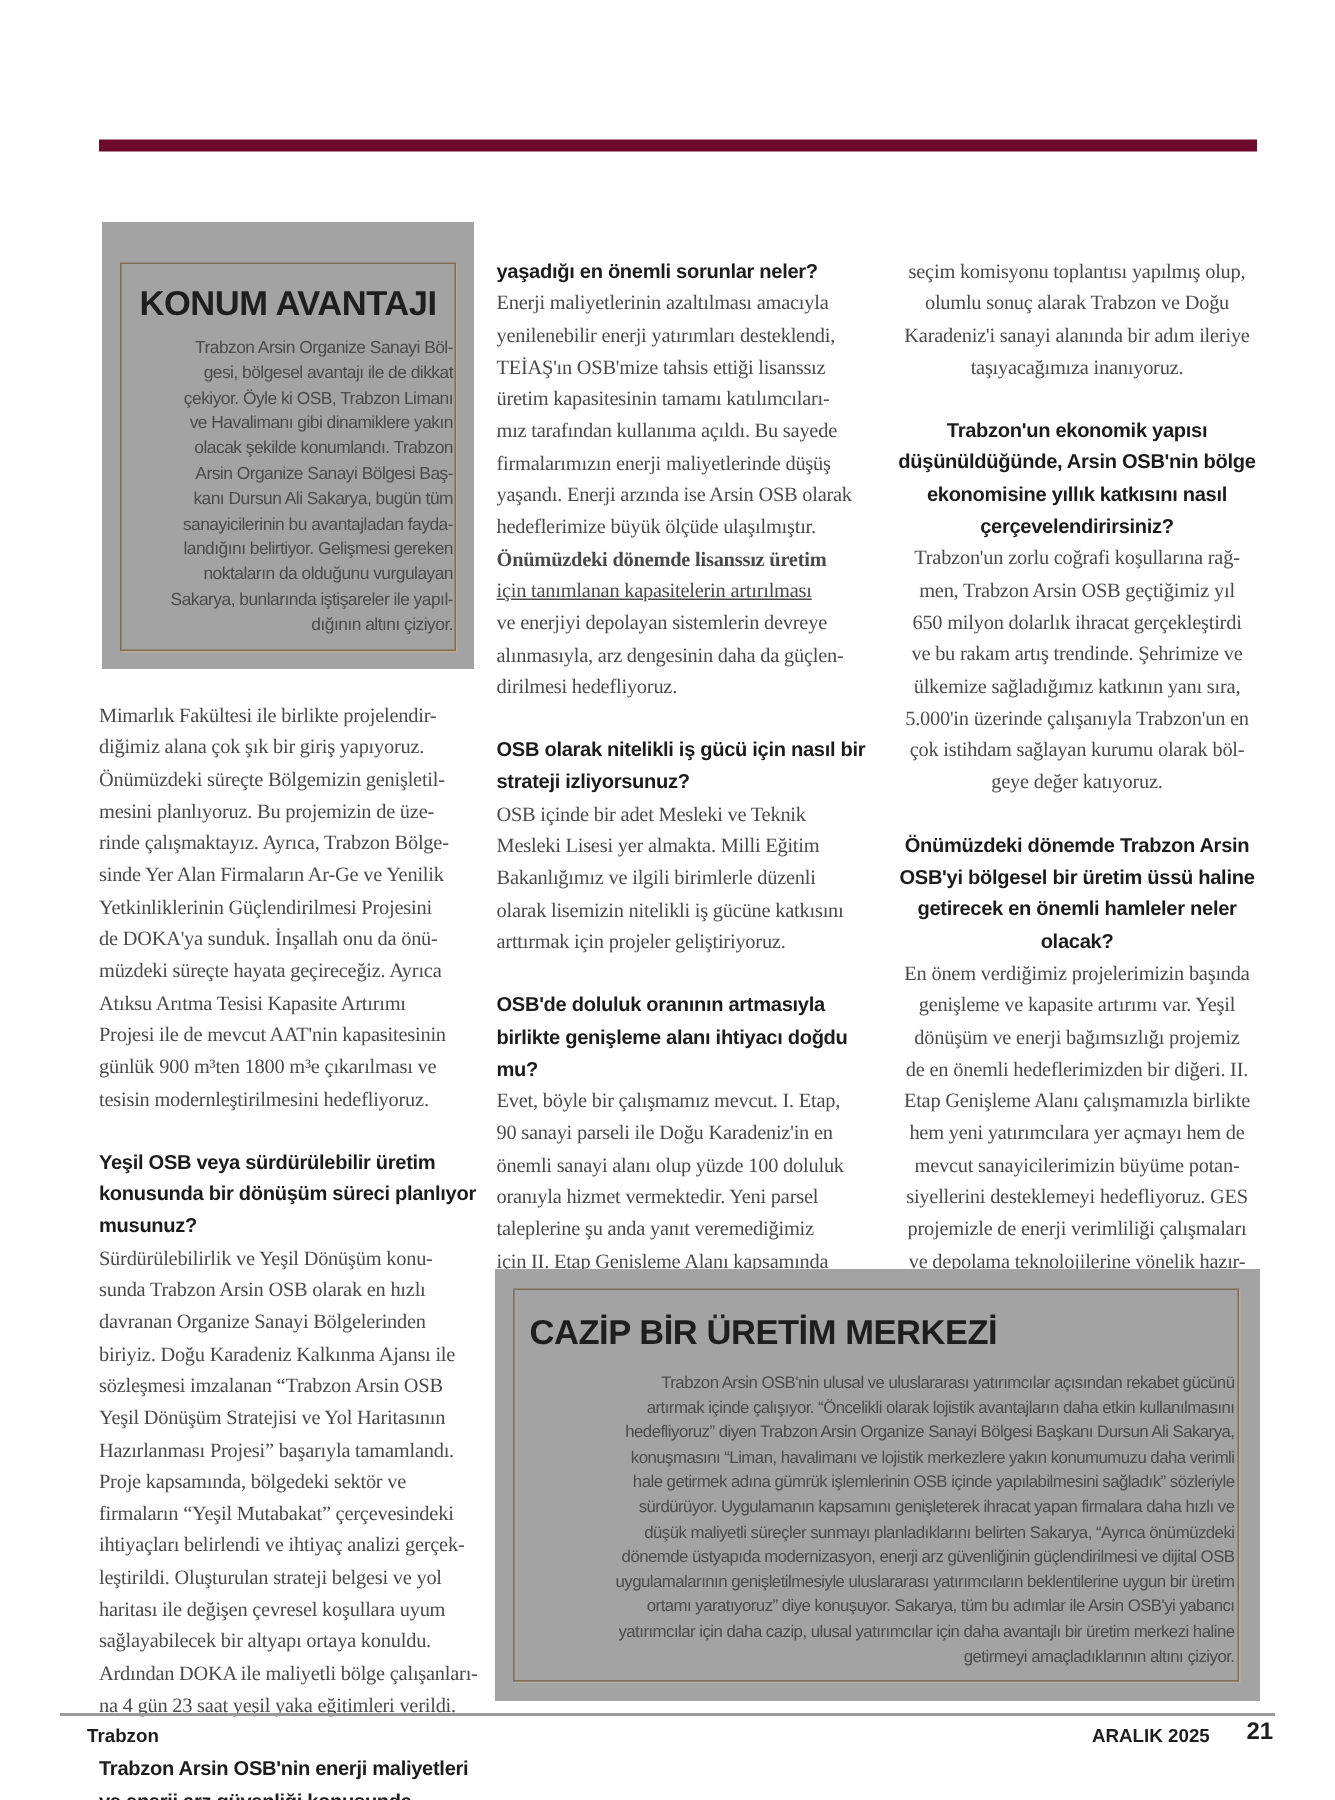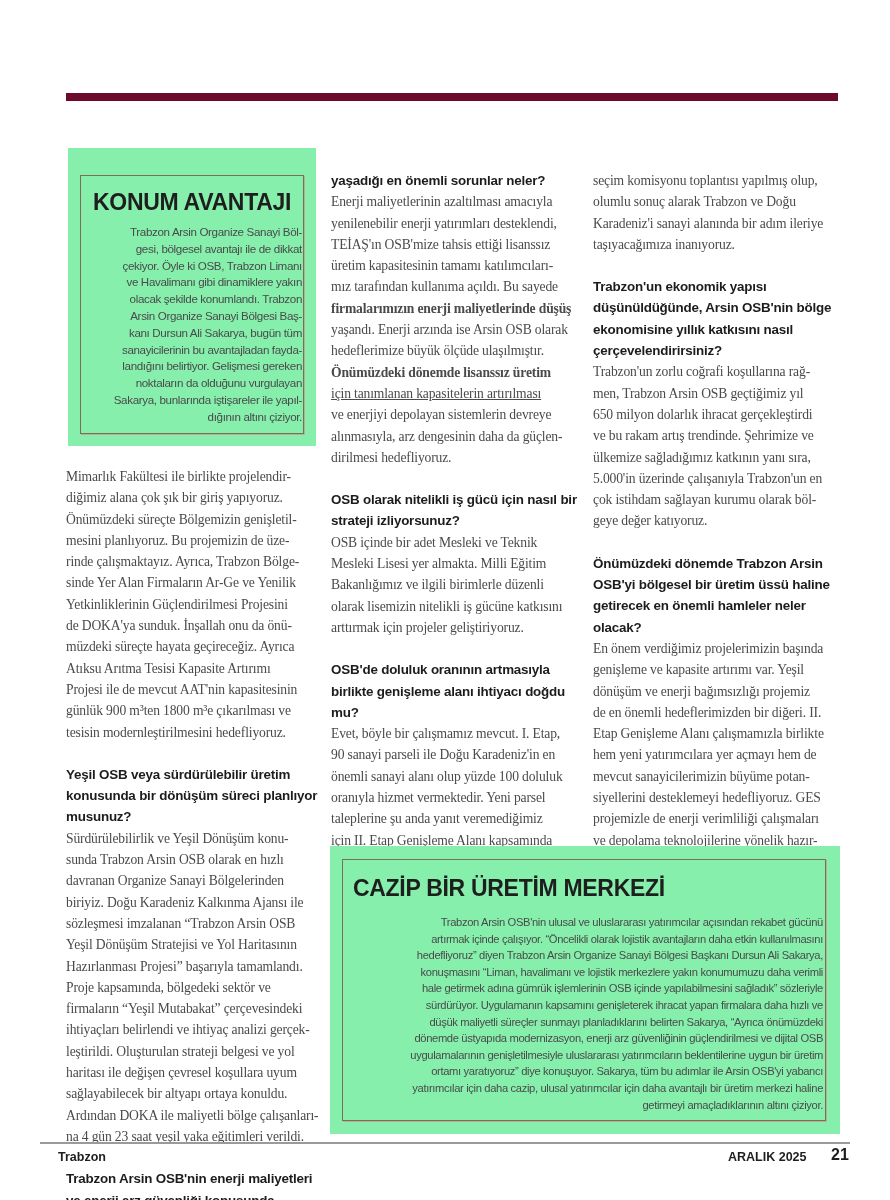--- a/index.html
+++ b/index.html
@@ -4,21 +4,21 @@
 <style>
   html, body { margin: 0; padding: 0; background: #ffffff; }
   body { width: 890px; height: 1200px; position: relative; overflow: hidden; color: #3a3a3a; }
   .topbar { position: absolute; left: 66px; top: 93px; width: 772px; height: 8px; background: #6d0a2c; }
 
   .col { position: absolute; }
   .p { font-family: "Liberation Serif", "DejaVu Serif", serif; font-size: 13.6px; line-height: 21.3px; color: #4a4a4a; margin: 0; letter-spacing: -0.15px; }
   .q { font-family: "Liberation Sans", "DejaVu Sans", sans-serif; font-weight: bold; font-size: 13.4px; line-height: 21.3px; color: #1c1c1c; margin: 0; letter-spacing: -0.2px; }
   .gap { height: 21px; }
 
-  .box-outer { position: absolute; background: #86efac; }
+  .box-outer { position: absolute; background: #a3a3a3; }
   .box-inner { position: absolute; border: 1.5px solid #7a6e58; box-shadow: 1px 1px 0 #b9ad92; }
   .box-title { font-family: "Liberation Sans", "DejaVu Sans", sans-serif; font-weight: bold; color: #1e1e1e; margin: 0; letter-spacing: -0.3px; }
   .box-text { font-family: "Liberation Sans", "DejaVu Sans", sans-serif; color: #4a4a4a; margin: 0; text-align: right; }
 
   .footer-rule { position: absolute; left: 40px; top: 1142px; width: 810px; height: 2px; background: #9a9a9a; }
   .footer-left { position: absolute; left: 58px; top: 1150px; font-family: "Liberation Sans", sans-serif; font-size: 12.5px; color: #1e1e1e; font-weight: bold; }
   .footer-right { position: absolute; left: 728px; top: 1150px; font-family: "Liberation Sans", sans-serif; font-size: 12.5px; color: #1e1e1e; font-weight: bold; }
   .footer-page { position: absolute; left: 831px; top: 1146px; font-family: "Liberation Sans", sans-serif; font-size: 16px; color: #1e1e1e; font-weight: bold; }
 </style>
 </head>
@@ -97,21 +97,21 @@
 <div class="col" style="left:331px; top:170px; width:255px;">
   <div class="q">
       <div style="white-space: nowrap;">yaşadığı en önemli sorunlar neler?</div>
     </div>
   <div class="p">
       <div style="white-space: nowrap;">Enerji maliyetlerinin azaltılması amacıyla</div>
       <div style="white-space: nowrap;">yenilenebilir enerji yatırımları desteklendi,</div>
       <div style="white-space: nowrap;">TEİAŞ'ın OSB'mize tahsis ettiği lisanssız</div>
       <div style="white-space: nowrap;">üretim kapasitesinin tamamı katılımcıları-</div>
       <div style="white-space: nowrap;">mız tarafından kullanıma açıldı. Bu sayede</div>
-      <div style="white-space: nowrap; font-weight: bold;">firmalarımızın enerji maliyetlerinde düşüş</div>
+      <div style="white-space: nowrap;">firmalarımızın enerji maliyetlerinde düşüş</div>
       <div style="white-space: nowrap;">yaşandı. Enerji arzında ise Arsin OSB olarak</div>
       <div style="white-space: nowrap;">hedeflerimize büyük ölçüde ulaşılmıştır.</div>
       <div style="white-space: nowrap; font-weight: bold;">Önümüzdeki dönemde lisanssız üretim</div>
       <div style="white-space: nowrap; text-decoration: underline;">için tanımlanan kapasitelerin artırılması</div>
       <div style="white-space: nowrap;">ve enerjiyi depolayan sistemlerin devreye</div>
       <div style="white-space: nowrap;">alınmasıyla, arz dengesinin daha da güçlen-</div>
       <div style="white-space: nowrap;">dirilmesi hedefliyoruz.</div>
     </div>
   <div class="gap"></div>
   <div class="q">
@@ -137,21 +137,21 @@
       <div style="white-space: nowrap;">önemli sanayi alanı olup yüzde 100 doluluk</div>
       <div style="white-space: nowrap;">oranıyla hizmet vermektedir. Yeni parsel</div>
       <div style="white-space: nowrap;">taleplerine şu anda yanıt veremediğimiz</div>
       <div style="white-space: nowrap;">için II. Etap Genişleme Alanı kapsamında</div>
       <div style="white-space: nowrap;">bölgenin güneyinde yaklaşık 93 hektarlık</div>
       <div style="white-space: nowrap;">alan için dosya hazırlanmış ve Sanayi ve</div>
       <div style="white-space: nowrap;">Teknoloji Bakanlığı'na sunulmuştur. Yer</div>
     </div>
 </div>
 
-<div class="col" style="left:593px; top:170px; width:250px;">
+<div class="col" style="left:593px; top:170px; width:250px;text-align:center;">
   <div class="p">
       <div style="white-space: nowrap;">seçim komisyonu toplantısı yapılmış olup,</div>
       <div style="white-space: nowrap;">olumlu sonuç alarak Trabzon ve Doğu</div>
       <div style="white-space: nowrap;">Karadeniz'i sanayi alanında bir adım ileriye</div>
       <div style="white-space: nowrap;">taşıyacağımıza inanıyoruz.</div>
     </div>
   <div class="gap"></div>
   <div class="q">
       <div style="white-space: nowrap;">Trabzon'un ekonomik yapısı</div>
       <div style="white-space: nowrap;">düşünüldüğünde, Arsin OSB'nin bölge</div>

